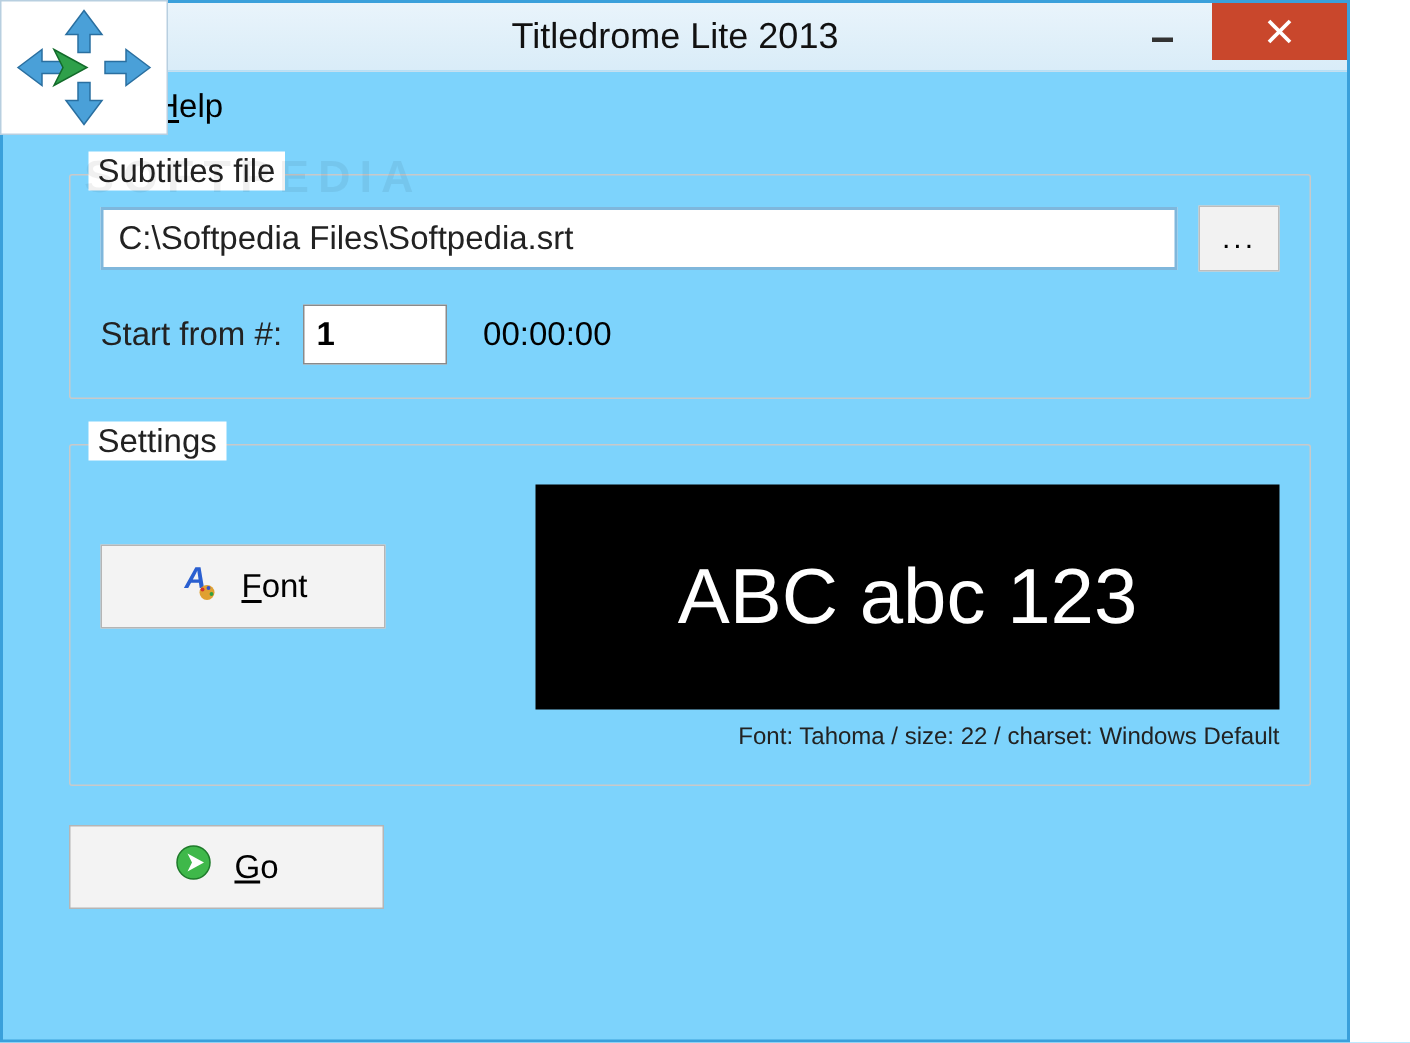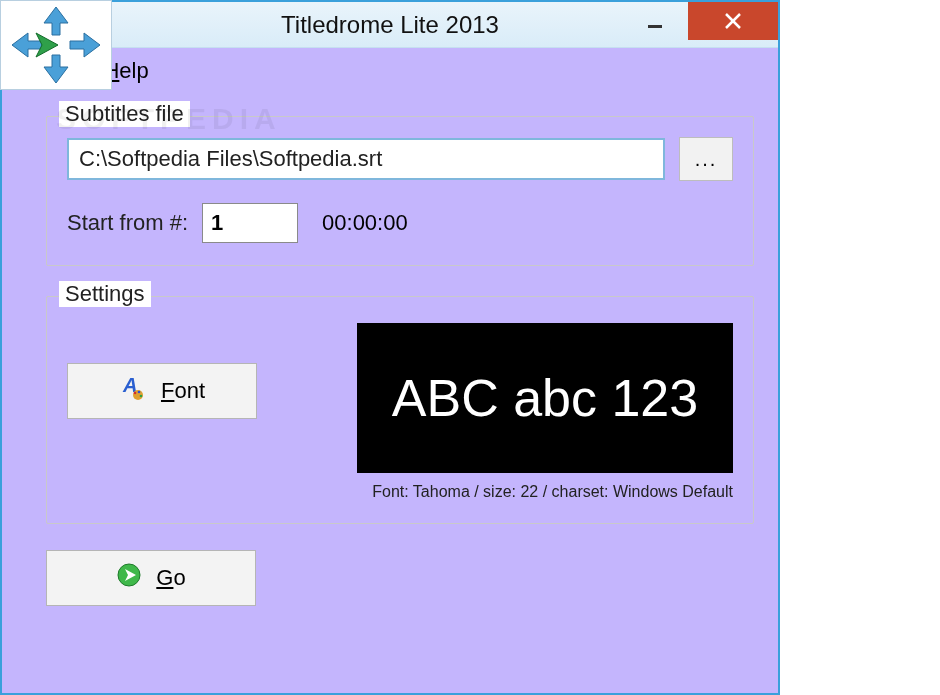--- a/index.html
+++ b/index.html
@@ -6,24 +6,24 @@
   body {
     margin: 0;
     padding: 0;
     width: 940px;
     height: 695px;
     font-family: Tahoma, "Segoe UI", sans-serif;
     background: #fff;
     overflow: hidden;
   }
   .window {
-    width: 780px;
+    width: 900px;
     height: 695px;
     border: 2px solid #3aa0db;
-    background: #c4b5fd;
+    background: #7dd3fc;
     position: relative;
   }
   .titlebar {
     height: 46px;
     background: linear-gradient(#e9f4fb, #d9ecf8);
     border-bottom: 1px solid #c5dff0;
     display: flex;
     align-items: center;
     position: relative;
   }

